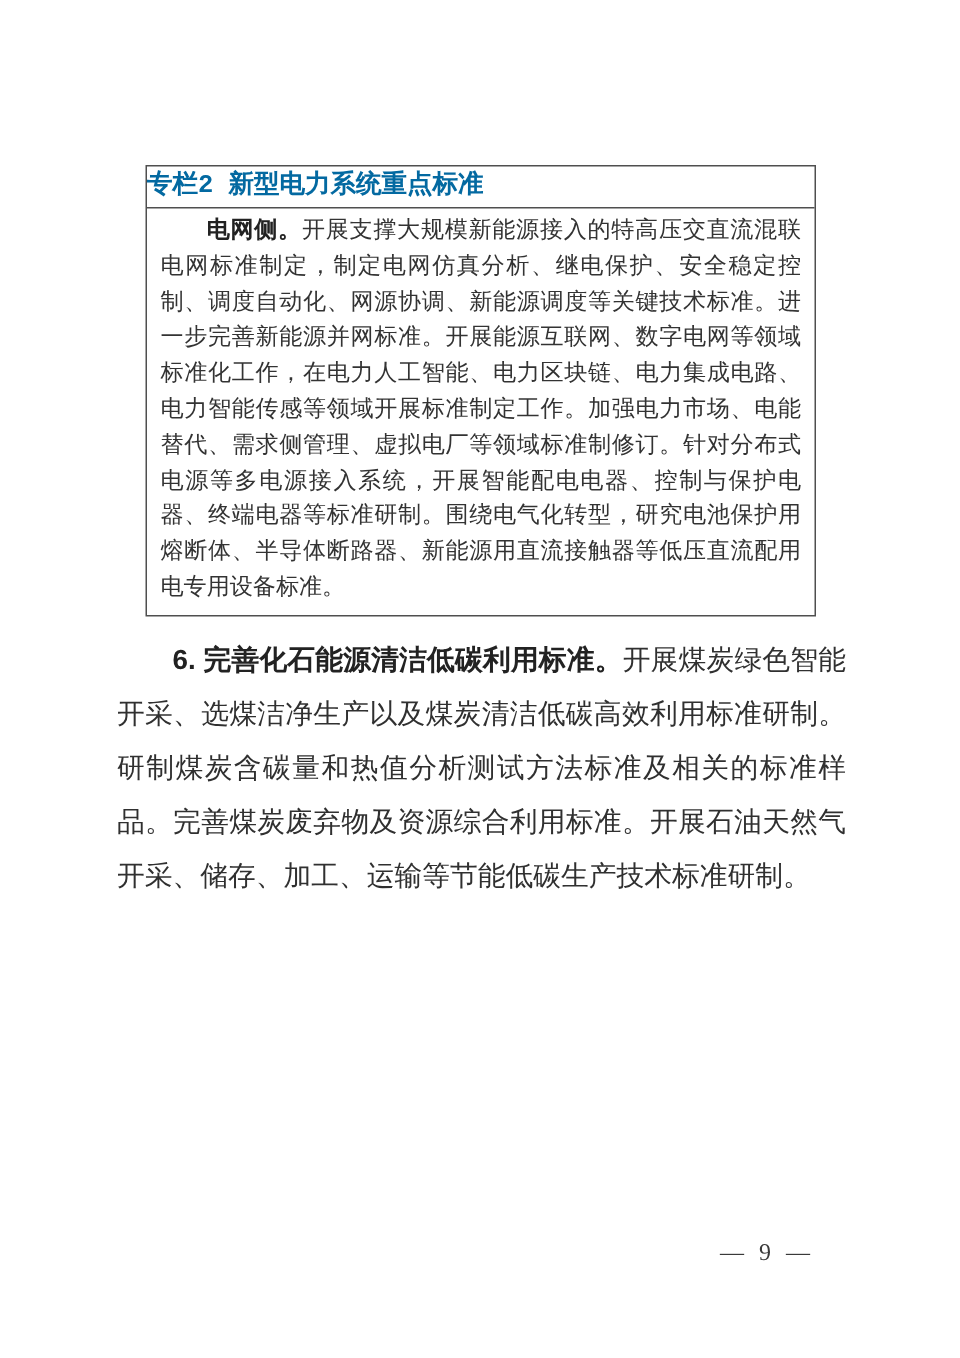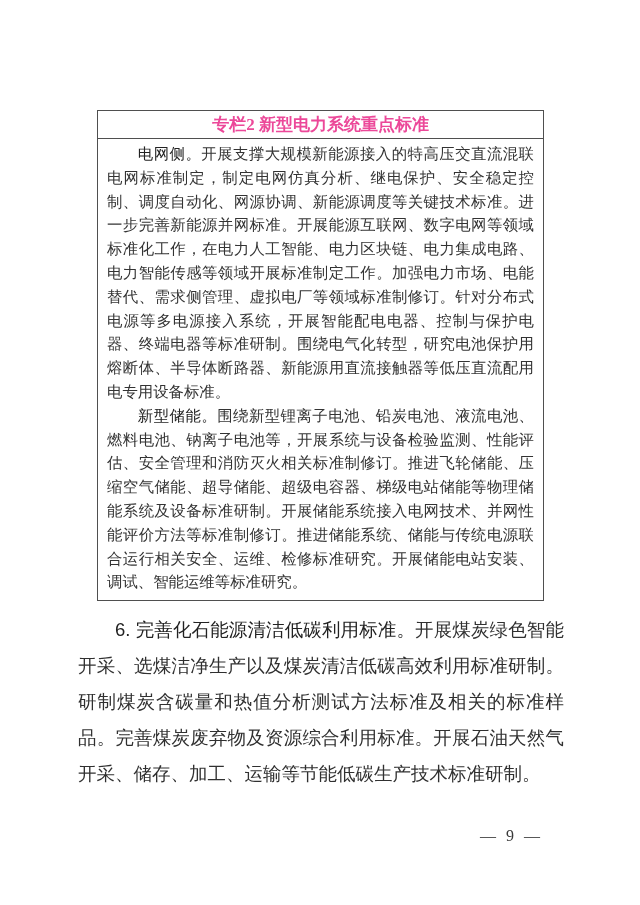--- a/index.html
+++ b/index.html
@@ -26,42 +26,41 @@
   .kai {
     
     color: #343434;
   }
   .box {
     margin: 9px 20px 0 19px;
     border: 1.5px solid #4f4f4f;
     background: #fff;
   }
   .box-title {
-    text-align: center;
-    font-family: Liberation Serif, serif;
+    font-family: Liberation Mono, monospace;
     font-weight: 700;
     font-size: 17px;
     line-height: 20px;
     padding: 4px 0 3px 0;
     border-bottom: 1.5px solid #4f4f4f;
-    color: #ec4899;
+    color: #0369a1;
   }
   .box-body { padding: 3px 9px 6px 9px; }
   .box-para {
     margin: 0;
     font-size: 15.4px;
     line-height: 23.8px;
     text-indent: 2em;
     text-align: justify;
     text-justify: inter-character;
     color: #333;
   }
   .lead {
     font-family: "Liberation Sans", "DejaVu Sans", sans-serif;
-    font-weight: 400;
+    font-weight: 700;
     color: #222;
   }
   .item4 { margin-top: 11px; text-indent: 2em; }
   .page-number {
     position: absolute;
     top: 826px;
     right: 97px;
     font-size: 16px;
     line-height: 20px;
     letter-spacing: 3px;
@@ -71,21 +70,20 @@
 </head>
 <body>
 
 <div class="content">
 
 
   <div class="box">
     <div class="box-title">专栏2 新型电力系统重点标准</div>
     <div class="box-body">
       <p class="box-para"><span class="lead">电网侧。</span><span>开展支撑大规模新能源接入的特高压交直流混联电网标准制定，制定电网仿真分析、继电保护、安全稳定控制、调度自动化、网源协调、新能源调度等关键技术标准。进一步完善新能源并网标准。开展能源互联网、数字电网等领域标准化工作，在电力人工智能、电力区块链、电力集成电路、电力智能传感等领域开展标准制定工作。加强电力市场、电能替代、需求侧管理、虚拟电厂等领域标准制修订。针对分布式电源等多电源接入系统，开展智能配电电器、控制与保护电器、终端电器等标准研制。围绕电气化转型，研究电池保护用熔断体、半导体断路器、新能源用直流接触器等低压直流配用电专用设备标准。</span></p>
-      <p class="box-para"><span class="lead">新型储能。</span><span>围绕新型锂离子电池、铅炭电池、液流电池、燃料电池、钠离子电池等，开展系统与设备检验监测、性能评估、安全管理和消防灭火相关标准制修订。推进飞轮储能、压缩空气储能、超导储能、超级电容器、梯级电站储能等物理储能系统及设备标准研制。开展储能系统接入电网技术、并网性能评价方法等标准制修订。推进储能系统、储能与传统电源联合运行相关安全、运维、检修标准研究。开展储能电站安装、调试、智能运维等标准研究。</span></p>
     </div>
   </div>
 
   <p class="body-text item4"><span class="lead">6. 完善化石能源清洁低碳利用标准。</span><span>开展煤炭绿色智能开采、选煤洁净生产以及煤炭清洁低碳高效利用标准研制。研制煤炭含碳量和热值分析测试方法标准及相关的标准样品。完善煤炭废弃物及资源综合利用标准。开展石油天然气开采、储存、加工、运输等节能低碳生产技术标准研制。</span></p>
 
 </div>
 
 <div class="page-number">— 9 —</div>
 
 </body></html>

